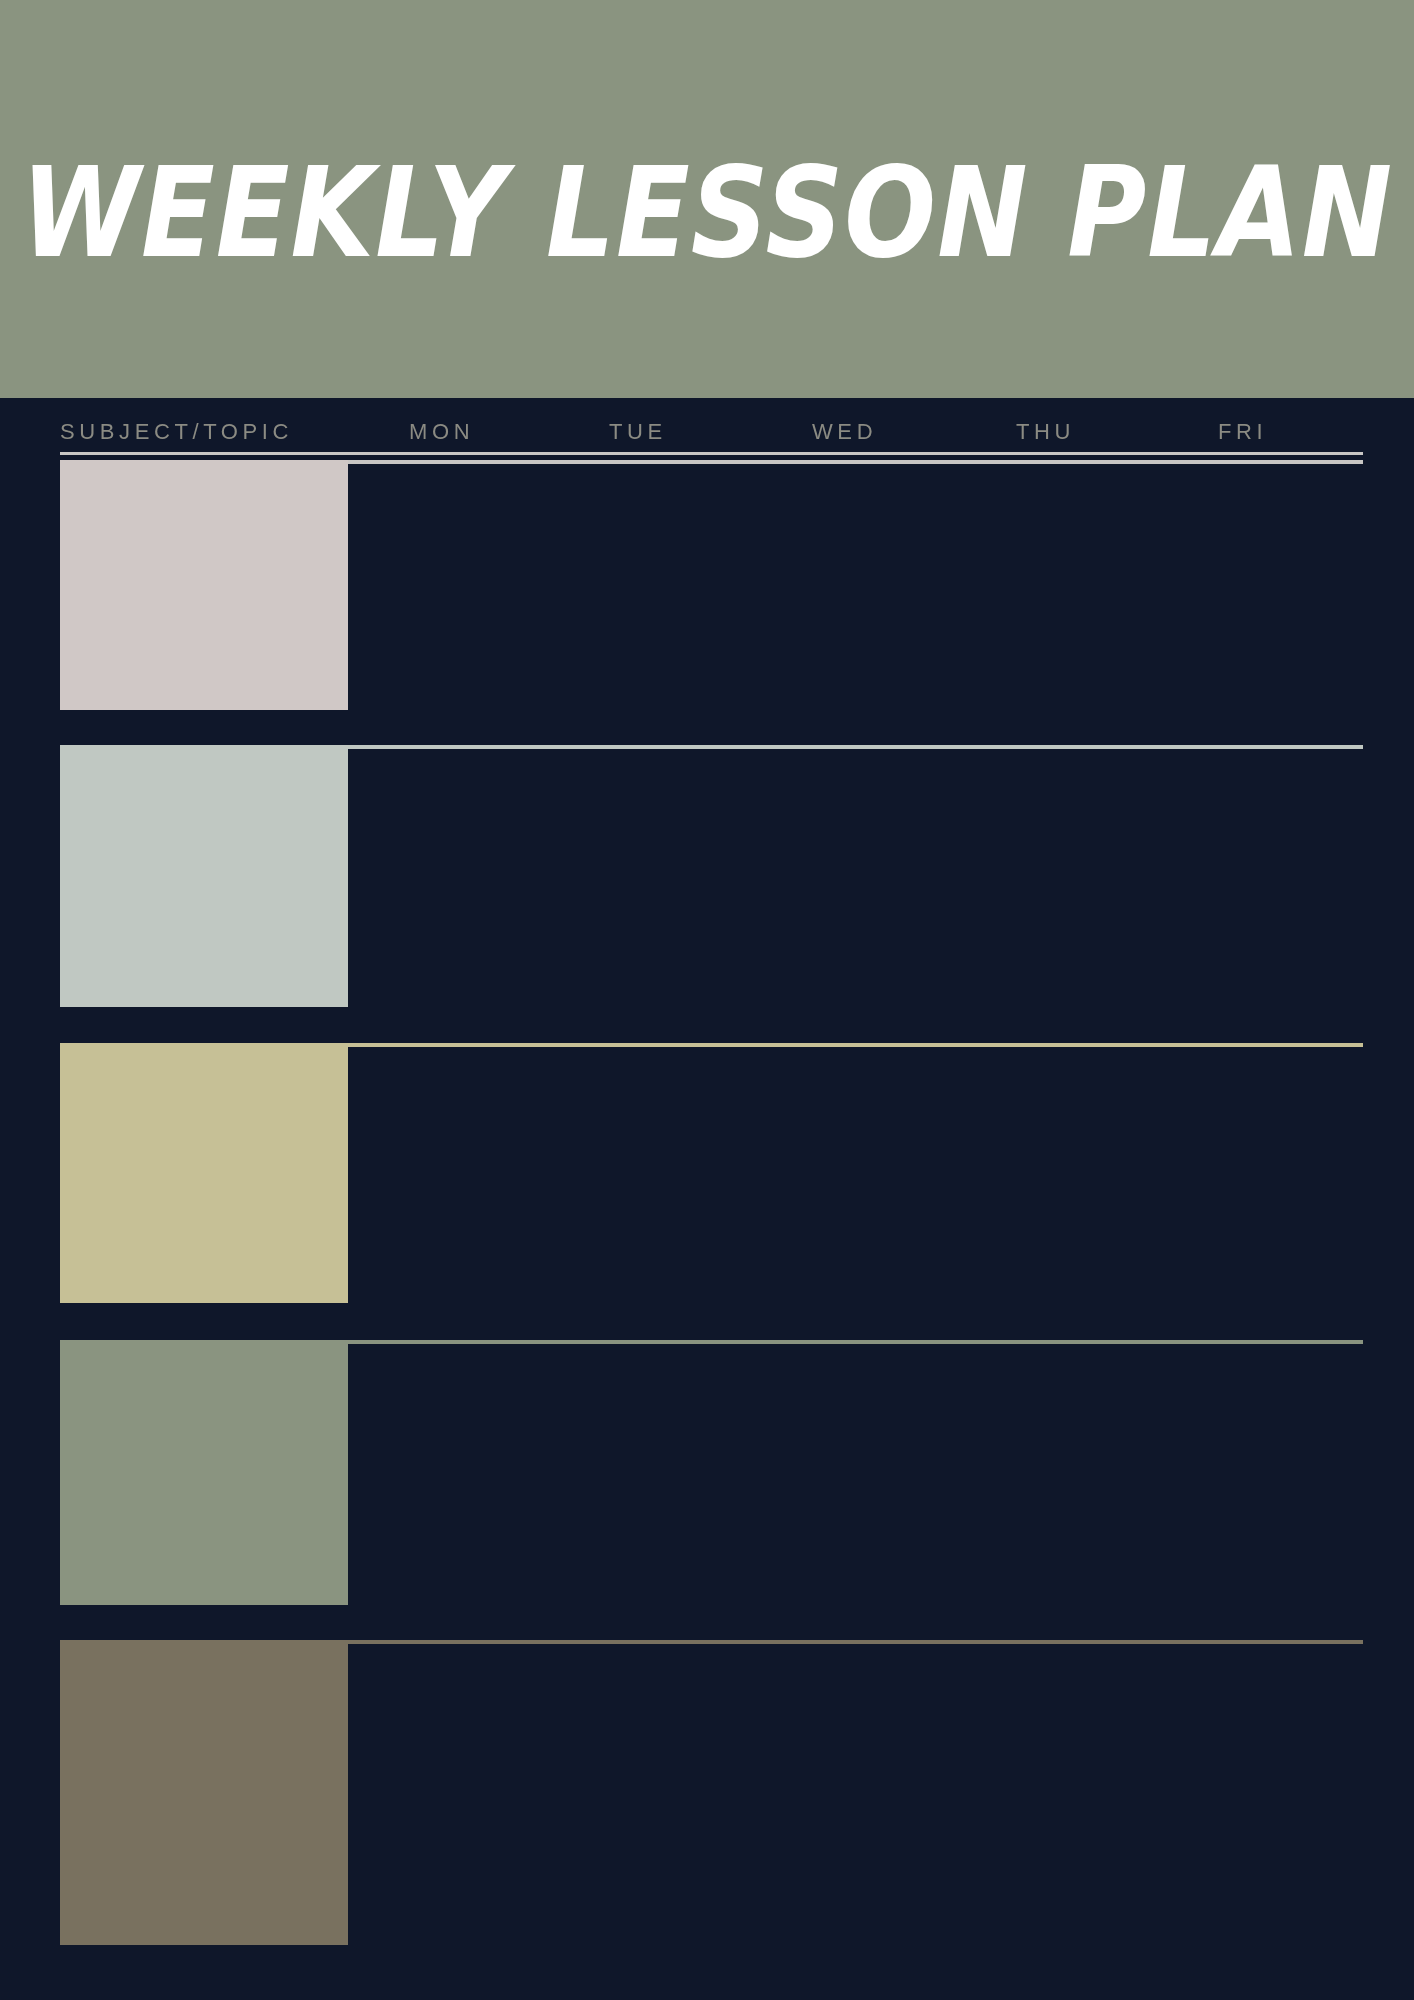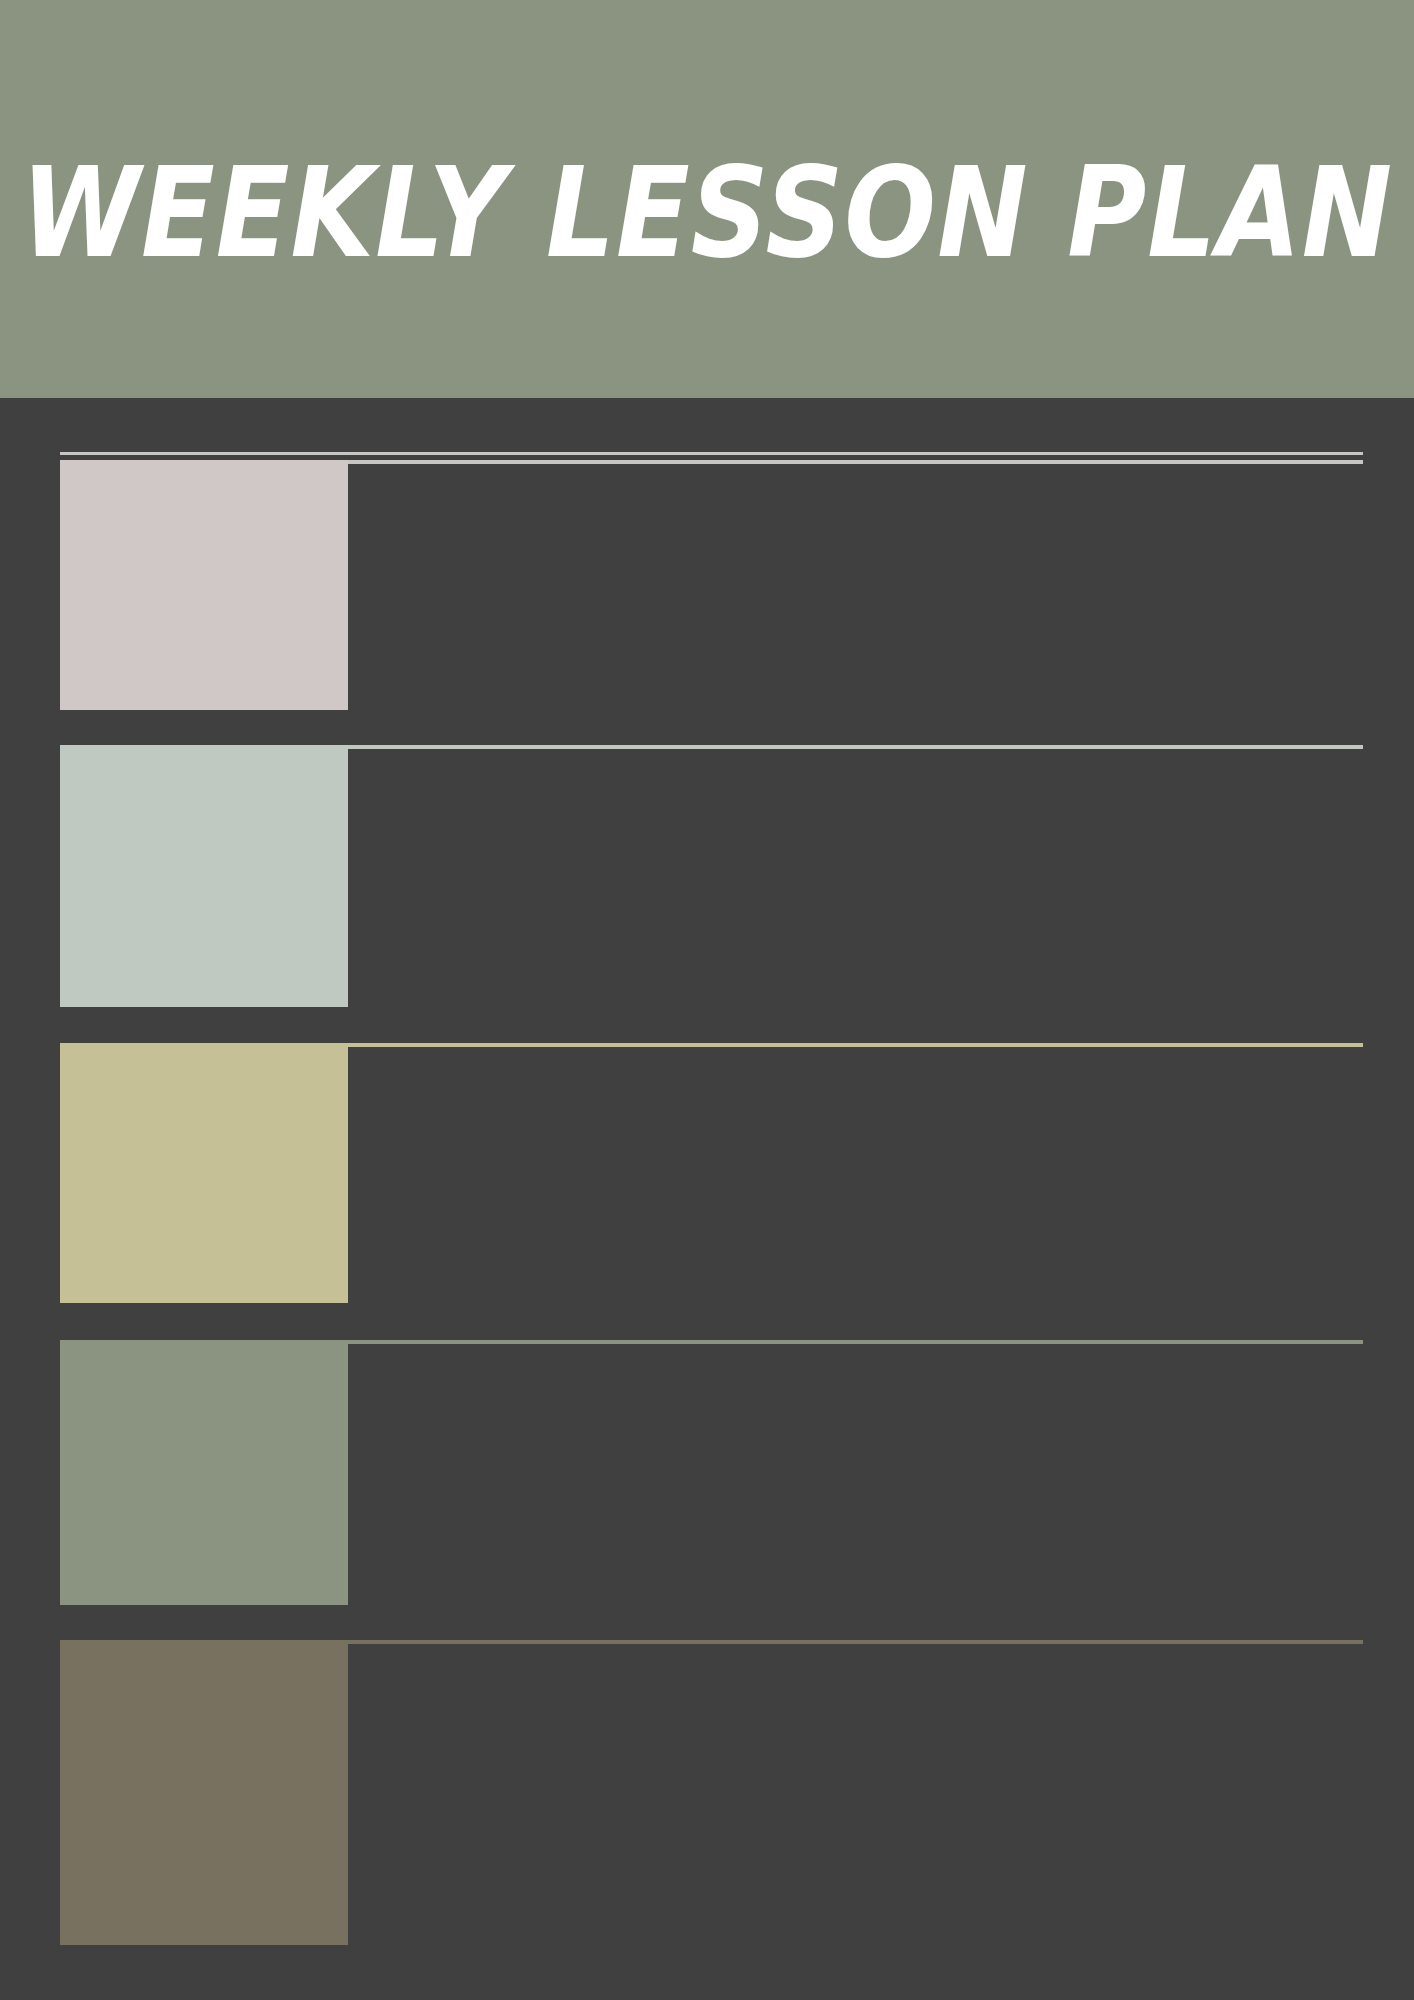--- a/index.html
+++ b/index.html
@@ -10,21 +10,21 @@
   }
   body {
     font-family: "Liberation Sans", sans-serif;
     -webkit-font-smoothing: antialiased;
   }
 
   .page {
     position: relative;
     width: 1414px;
     height: 2000px;
-    background: #404040;
+    background: #0f172a;
     overflow: hidden;
     margin: 0 auto;
   }
 
   
   .header-band {
     position: absolute;
     left: 0;
     top: 0;
     width: 1414px;
@@ -121,20 +121,28 @@
   .row-4 { top: 1640px; height: 305px; }
 </style>
 </head>
 <body>
 
 <div class="page">
 
   <div class="header-band" style="background: rgb(138, 148, 128);"></div>
   <div class="page-title" style="color: rgb(255, 255, 255);">WEEKLY LESSON PLAN</div>
 
+  <div class="col-header">
+    <div class="col-header-label c0" style="color: rgb(139, 139, 131);">SUBJECT/TOPIC</div>
+    <div class="col-header-label c1" style="color: rgb(139, 139, 131);">MON</div>
+    <div class="col-header-label c2" style="color: rgb(139, 139, 131);">TUE</div>
+    <div class="col-header-label c3" style="color: rgb(139, 139, 131);">WED</div>
+    <div class="col-header-label c4" style="color: rgb(139, 139, 131);">THU</div>
+    <div class="col-header-label c5" style="color: rgb(139, 139, 131);">FRI</div>
+  </div>
   <div class="header-rule" style="background: rgb(200, 198, 196);"></div>
 
   <div class="row row-0">
     <div class="row-block" style="height: 250px; background: rgb(208, 200, 198);"></div>
     <div class="row-rule" style="background: rgb(200, 198, 196);"></div>
     <div class="row-writing-area" style="height:246px"></div>
   </div>
 
   <div class="row row-1">
     <div class="row-block" style="height: 262px; background: rgb(192, 200, 194);"></div>

